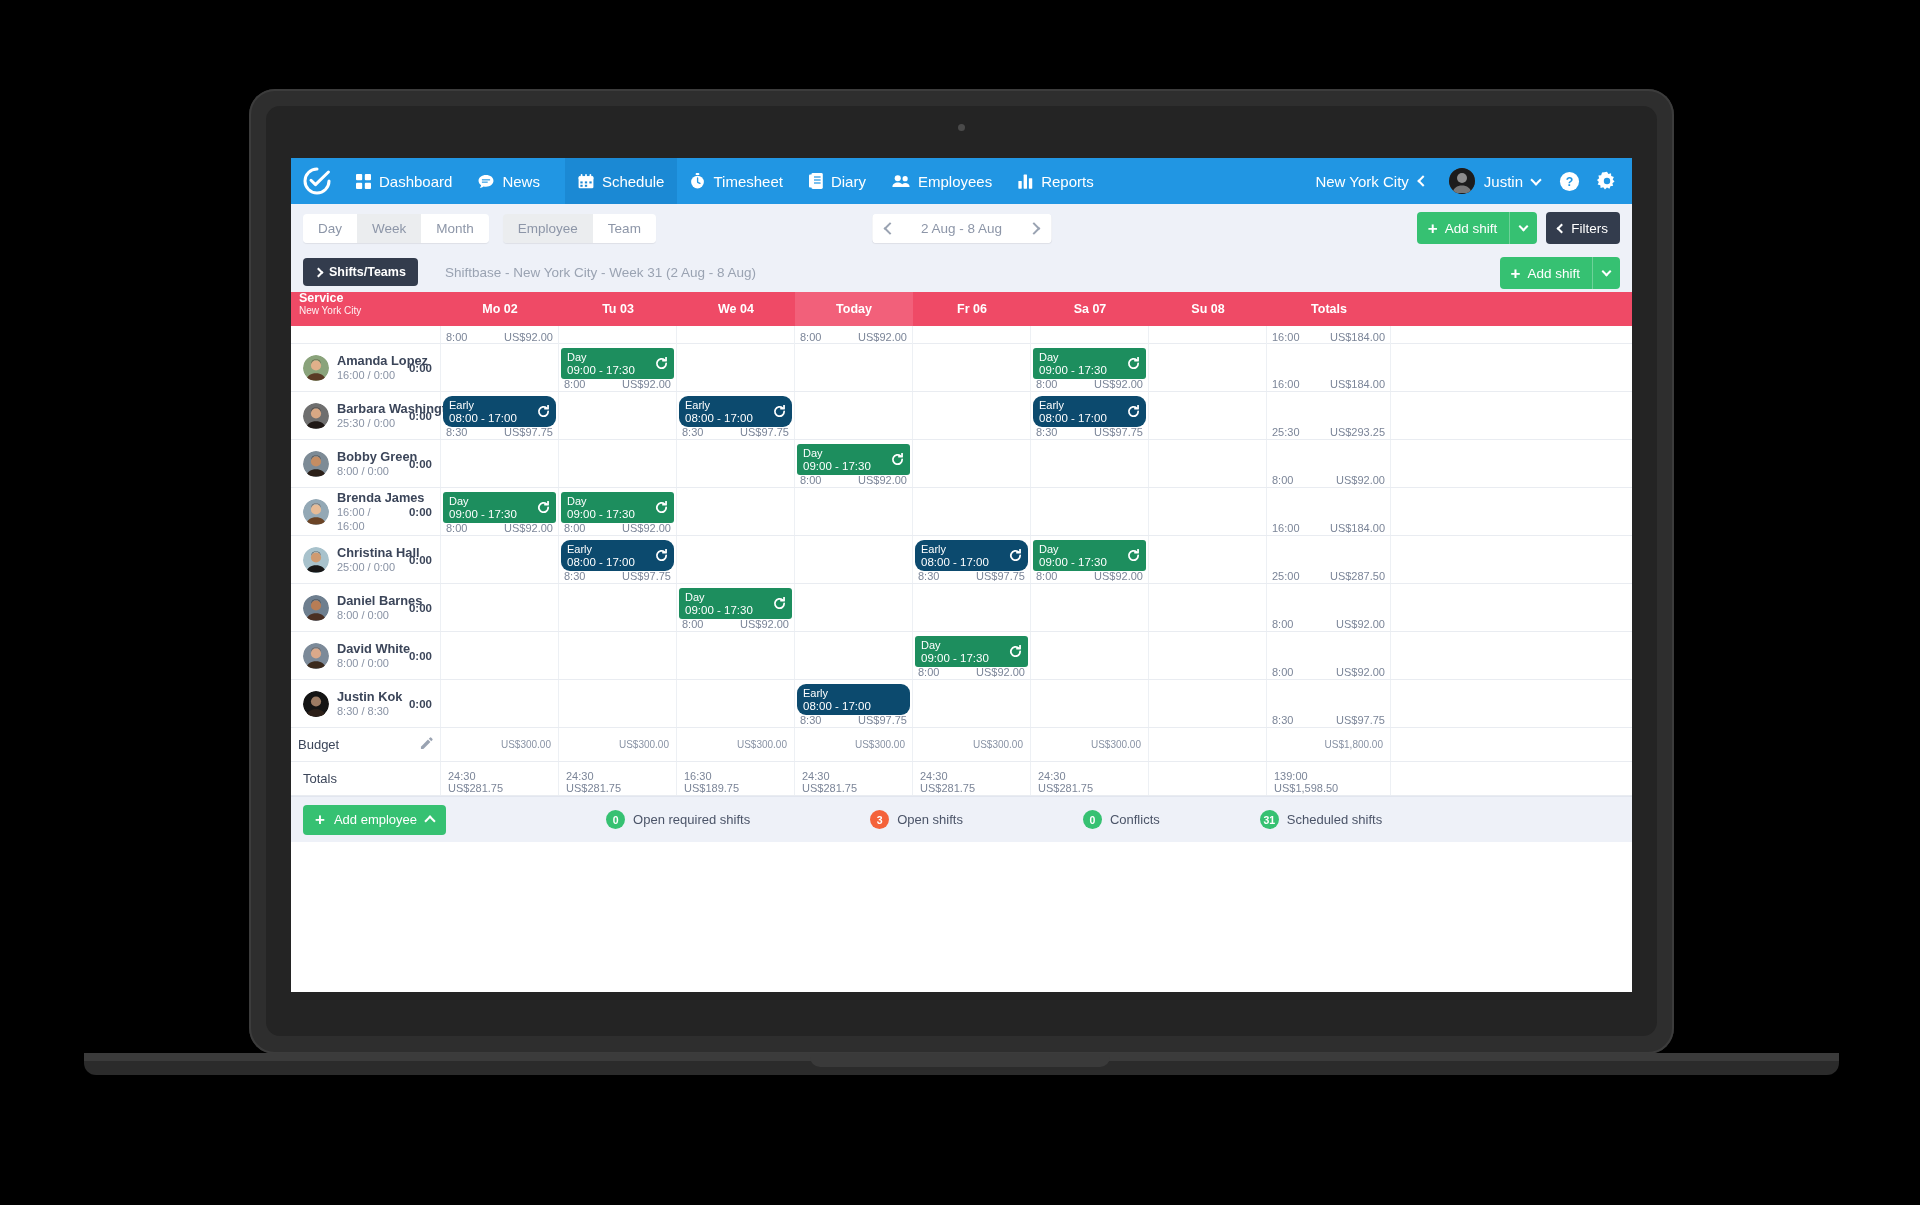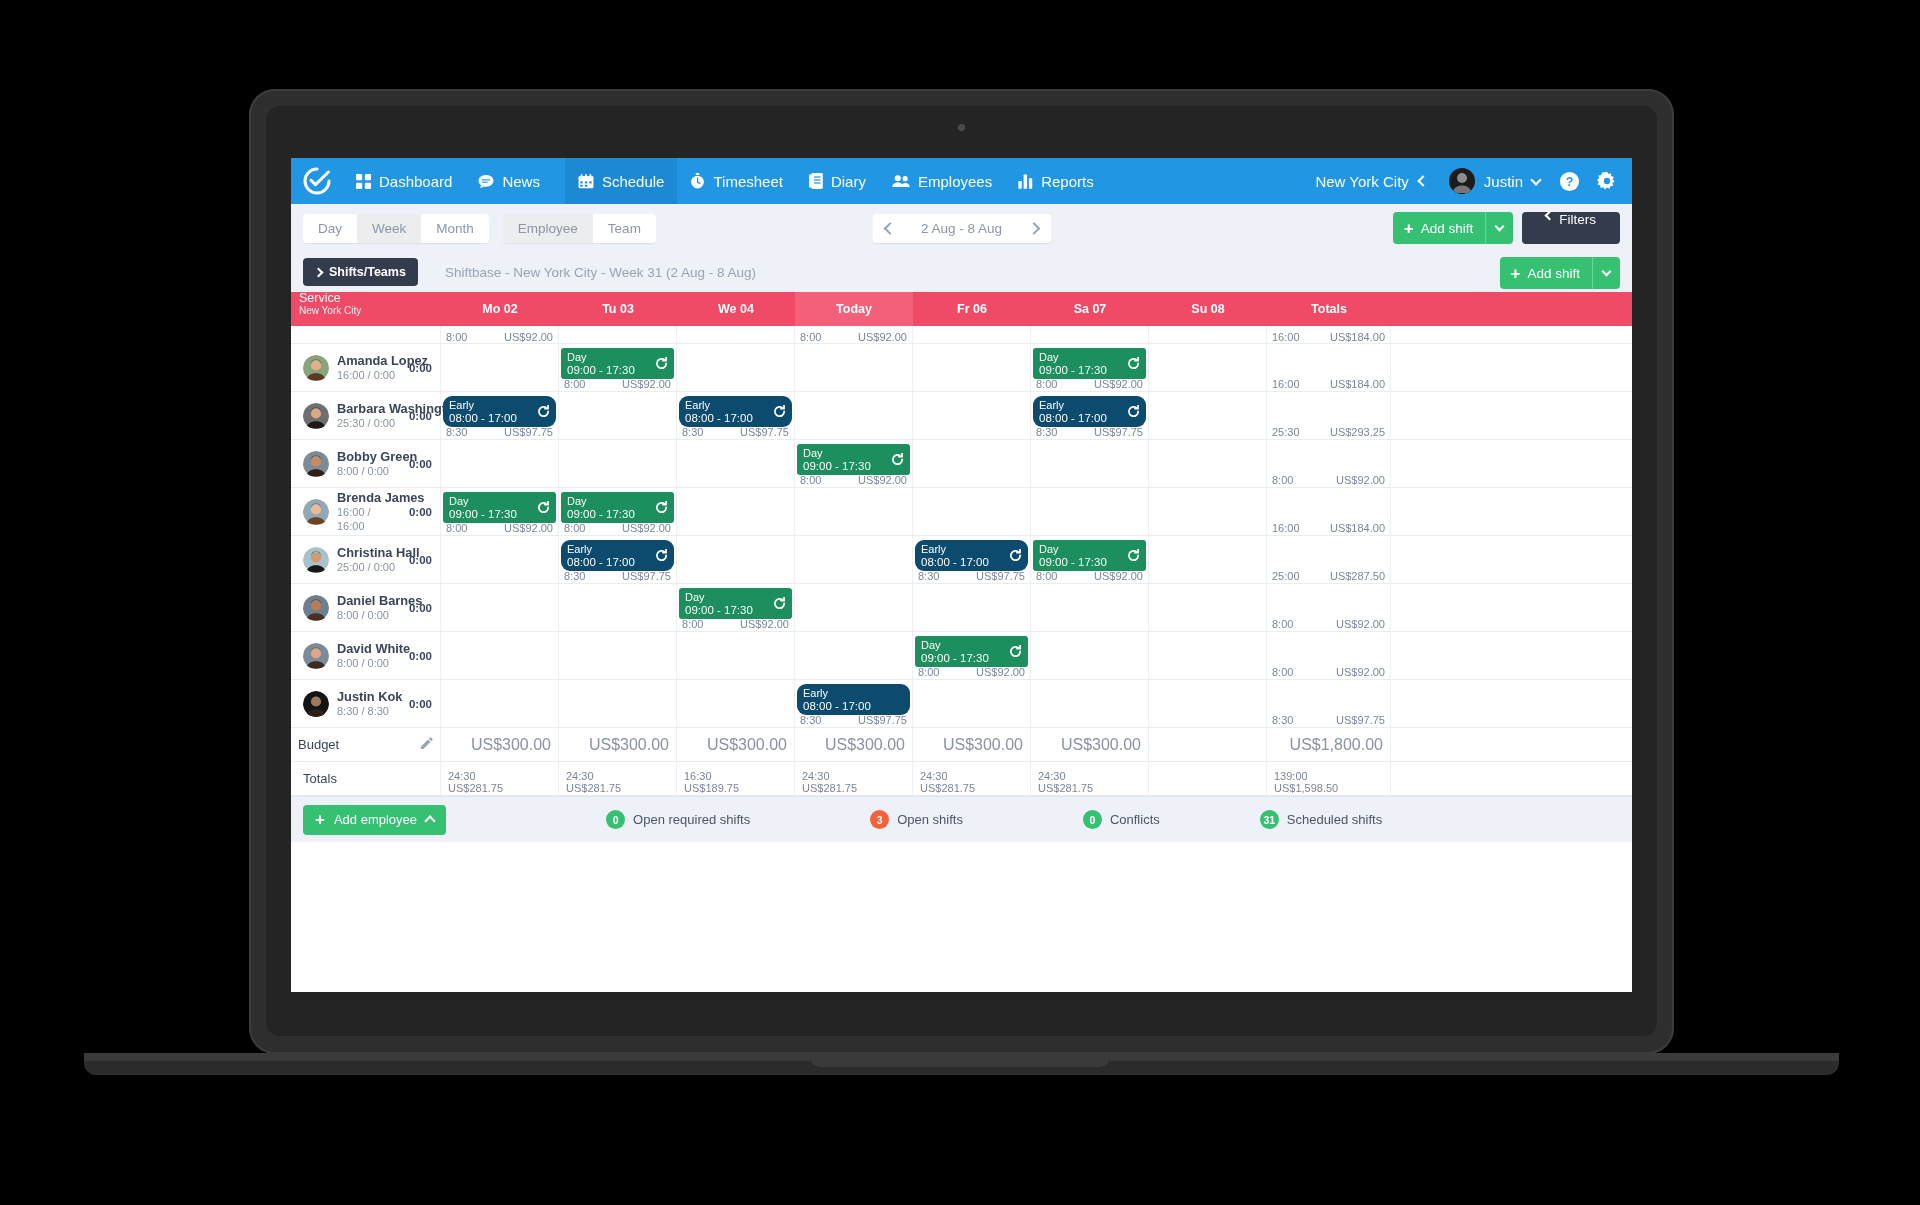--- a/index.html
+++ b/index.html
@@ -64,39 +64,39 @@
   .datenav .arw{ padding:7px 13px; }
   .ch{ display:inline-block; width:9px; height:9px; border-left:2.2px solid #9aa3b2; border-bottom:2.2px solid #9aa3b2;}
   .ch.left{ transform:rotate(45deg);}
   .ch.right{ transform:rotate(-135deg);}
   .tb-right{ position:absolute; right:12px; top:0; height:48px; display:flex; align-items:center; gap:9px;}
   .btn-green{ background:#36c172; color:#fff; border-radius:4px; display:flex; align-items:center;
               font-size:13.5px; height:32px; }
   .btn-green .lab{ display:flex; align-items:center; gap:7px; padding:0 12px 0 11px;}
   .btn-green .split{ padding:0 10px; border-left:1px solid rgba(255,255,255,.28); height:100%; display:flex; align-items:center;}
   .plus{ font-size:17px; line-height:1; font-weight:bold;}
-  .btn-dark{ background:#333c4d; color:#fff; border-radius:4px; height:32px; display:flex; align-items:flex-start;
-             gap:6px; padding:0 24px; font-size:13.5px; }
+  .btn-dark{ background:#333c4d; color:#fff; border-radius:4px; height:32px; display:flex; align-items:center;
+             gap:6px; padding:0 12px; font-size:13.5px; }
   .chev-wl{ display:inline-block; width:7px;height:7px;border-left:2.2px solid #fff;border-bottom:2.2px solid #fff;transform:rotate(45deg);}
   .chev-wd{ display:inline-block; width:7px;height:7px;border-right:2px solid #fff;border-bottom:2px solid #fff;transform:rotate(45deg); margin-bottom:3px;}
 
   
   .panelhead{ height:40px; background:#eef1f8; display:flex; align-items:center; padding:0 12px; position:relative;}
   .chip-dark{ background:#333c4d; color:#fff; border-radius:4px; height:28px; display:flex; align-items:center;
               gap:7px; padding:0 12px; font-size:12.5px; font-weight:bold;}
   .chev-wr{ display:inline-block; width:7px;height:7px;border-right:2.2px solid #fff;border-top:2.2px solid #fff;transform:rotate(45deg);}
   .panel-title{ color:#9aa3b2; font-size:13.5px; margin-left:27px;}
   .panel-right{ position:absolute; right:12px; top:5px;}
 
   
   .grid{ width:100%; font-size:12px; }
   .hrow{ display:flex; background:#ef4a66; color:#fff; height:34px; }
   .hrow .c{ display:flex; align-items:center; justify-content:center; font-size:12.5px; font-weight:bold;}
   .hrow .svc{ justify-content:flex-start; flex-direction:column; align-items:flex-start; padding-left:8px; }
-  .hrow .svc .t1{ font-size:12.5px; font-weight:normal; line-height:13px;}
+  .hrow .svc .t1{ font-size:12.5px; font-weight:bold; line-height:13px;}
   .hrow .svc .t2{ font-size:10px; font-weight:normal; opacity:.92; line-height:12px;}
   .hrow .today{ background:#f2607a; }
 
   .colname{ width:150px; flex:0 0 150px; }
   .colday{ width:118px; flex:0 0 118px; }
   .coltot{ width:124px; flex:0 0 124px; }
 
   .row{ display:flex; border-bottom:1px solid #e9ecf1; }
   .cell{ border-right:1px solid #edf0f4; position:relative; }
   .namecell{ display:flex; align-items:center; gap:8px; padding:0 8px 0 12px; }
@@ -115,21 +115,21 @@
   .purple{ background:#0c4a6e;border-radius:9px; }
   .footline{ position:absolute; left:0; right:0; bottom:1px; display:flex; justify-content:space-between;
              padding:0 5px; color:#7b8598; font-size:11px;}
   .totline{ position:absolute; left:0; right:0; bottom:1px; display:flex; justify-content:space-between;
              padding:0 7px; color:#7b8598; font-size:11px;flex-direction:column;}
 
   .budgetrow{ display:flex; height:34px; border-bottom:1px solid #e9ecf1; align-items:center;}
   .budgetrow .lbl{ color:#3b4559; font-size:13px; display:flex; align-items:center; justify-content:space-between;
                    padding:0 7px; height:100%; border-right:1px solid #edf0f4;}
   .budgetrow .c{ height:100%; border-right:1px solid #edf0f4; display:flex; align-items:center;
-                 justify-content:flex-end; padding-right:7px; color:#8892a4; font-size:16px;}
+                 justify-content:flex-end; padding-right:7px; color:#8892a4; font-size:10px;}
   .totalsrow{ display:flex; height:34px; border-bottom:1px solid #e9ecf1;}
   .totalsrow .lbl{ color:#3b4559; font-size:13px; display:flex; align-items:center; padding:0 12px;
                    border-right:1px solid #edf0f4;}
   .totalsrow .c{ border-right:1px solid #edf0f4; position:relative;}
 
   
   .footer{ height:46px; background:#eef1f8; display:flex; align-items:center; padding:0 12px; gap:0; border-top:1px solid #e2e6ef;}
   .btn-emp{ background:#36c172; color:#fff; border-radius:4px; height:30px; display:flex; align-items:center;
             gap:9px; padding:0 12px; font-size:13px; }
   .chev-up{ display:inline-block; width:8px;height:8px;border-left:2.2px solid #fff;border-top:2.2px solid #fff;transform:rotate(45deg); margin-top:3px;}

